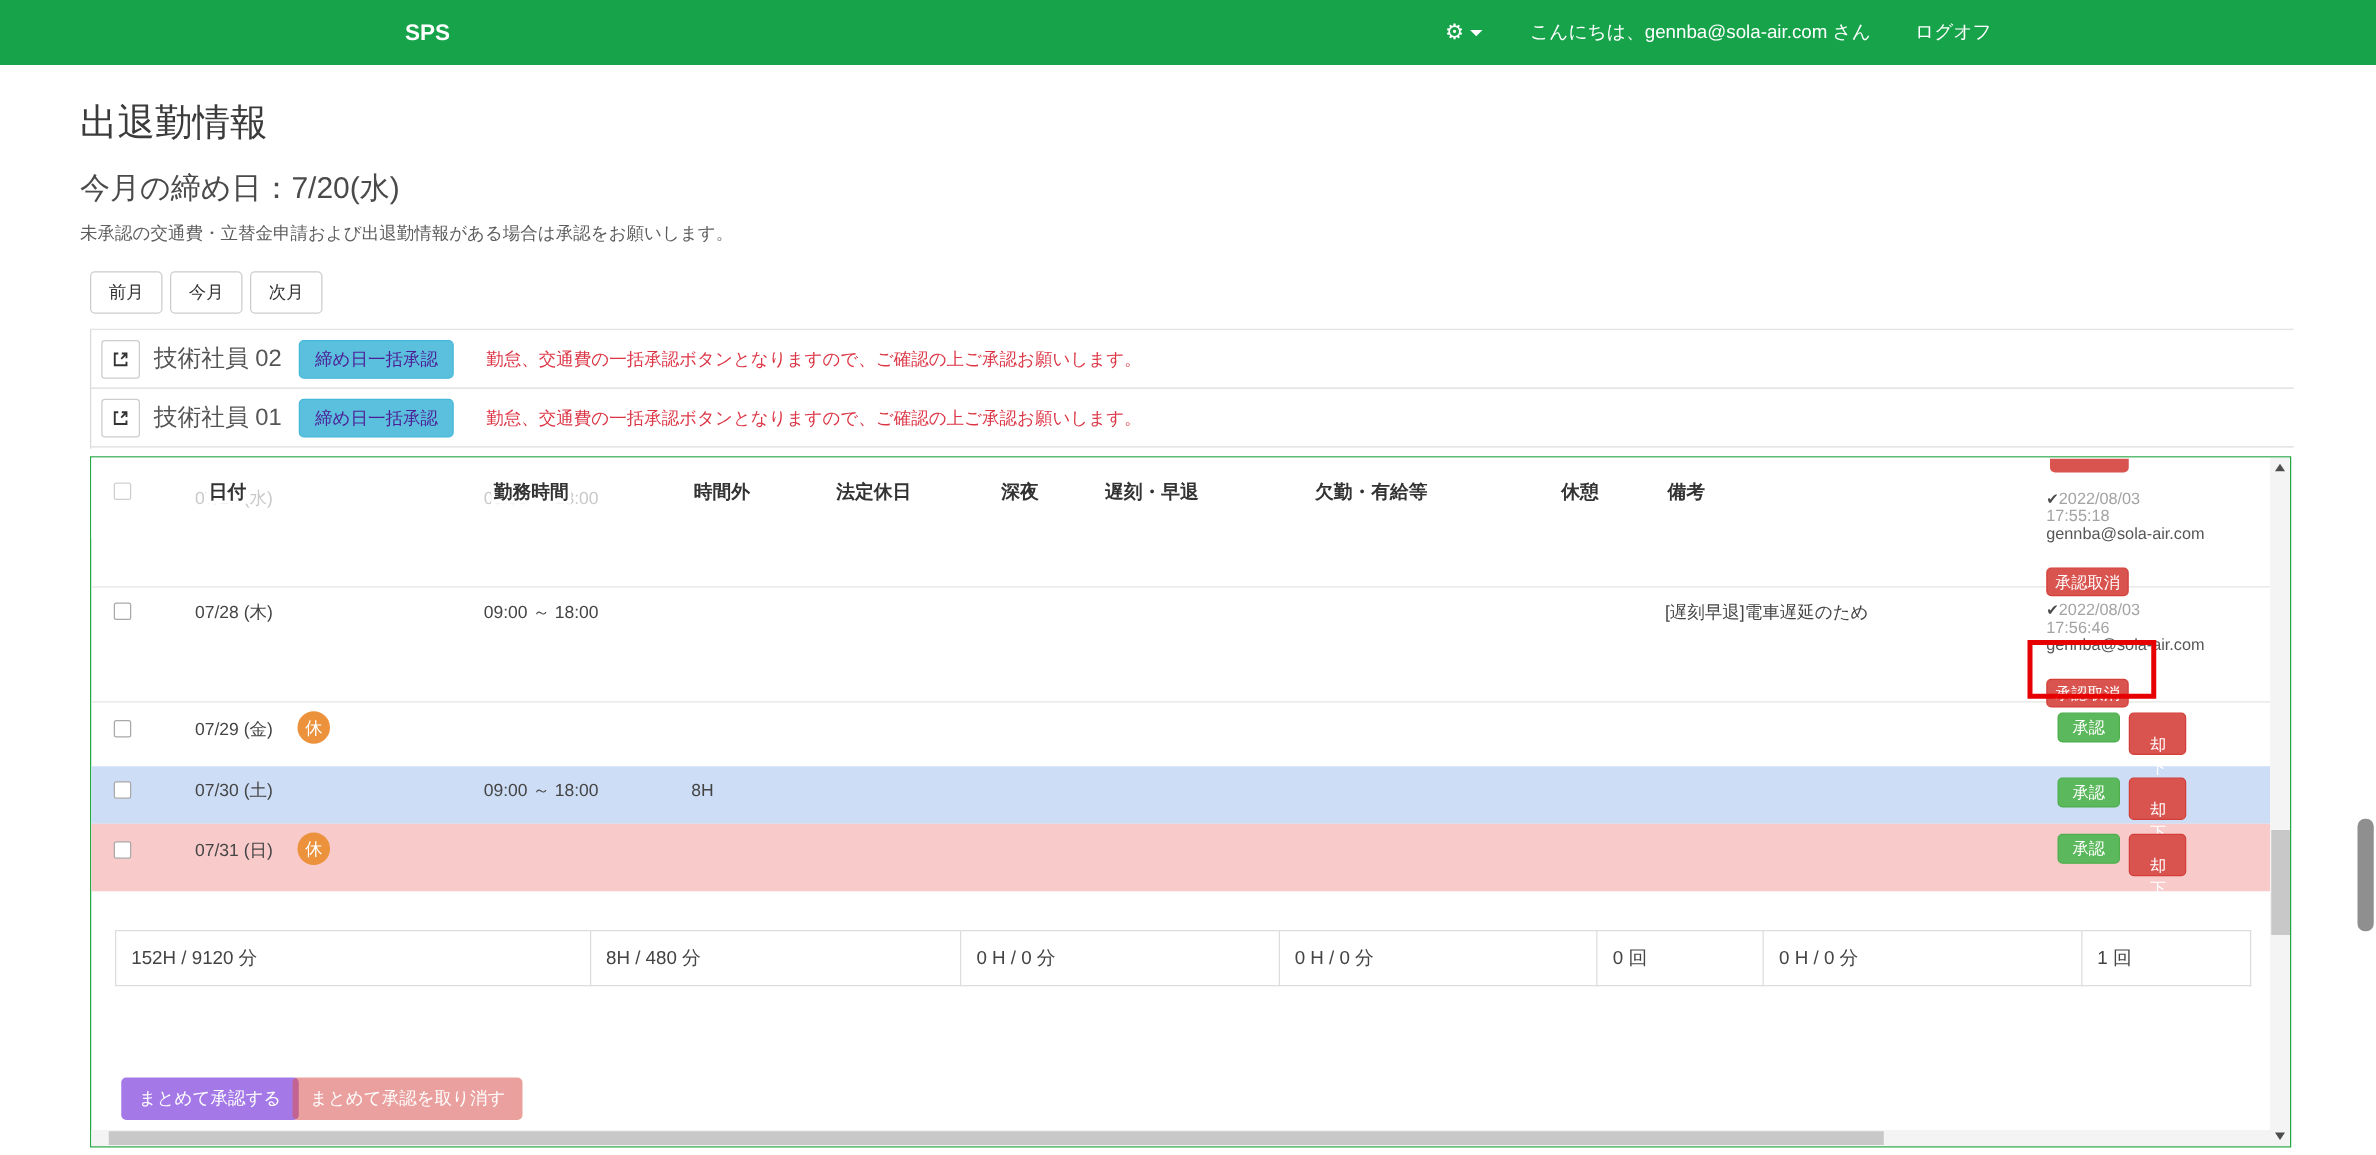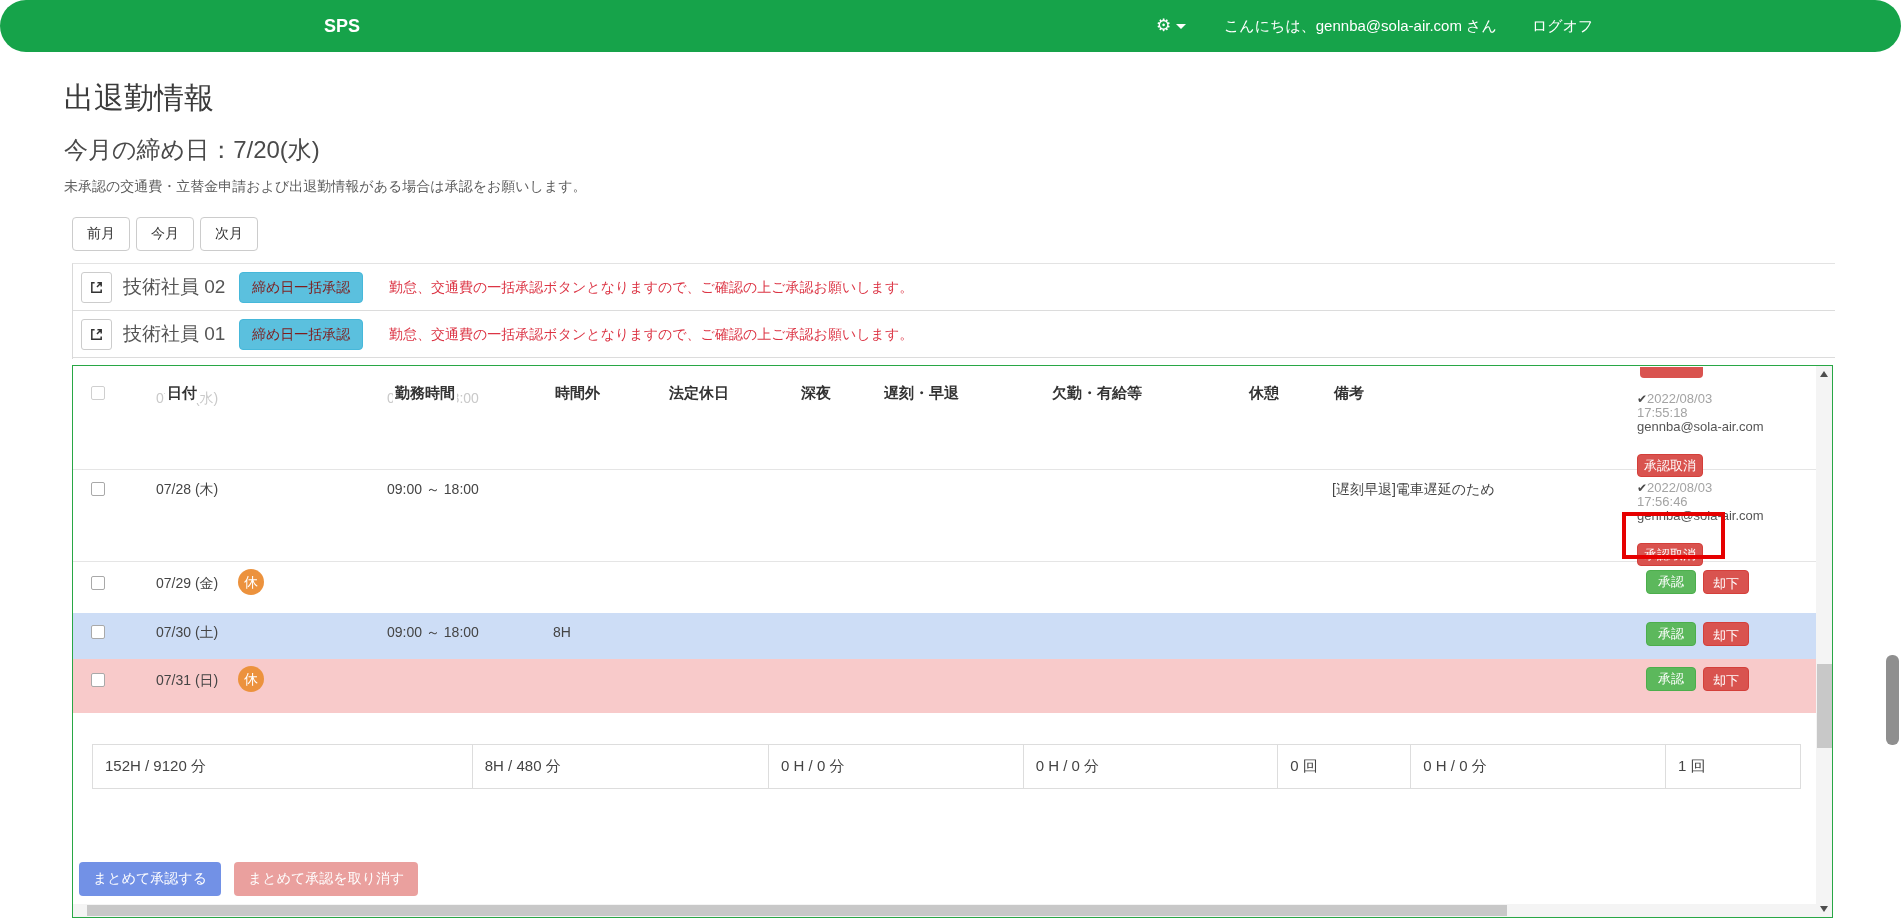--- a/index.html
+++ b/index.html
@@ -1,20 +1,20 @@
 <!DOCTYPE html>
 <html><head>
 <meta charset="utf-8">
 <style>
   * { margin:0; padding:0; box-sizing:border-box; }
   html,body { width:1901px; height:924px; overflow:hidden; background:#fff;
     font-family:"Liberation Sans","DejaVu Sans",sans-serif; color:#333; }
 
   
-  #navbar { position:absolute; left:0; top:0; width:1901px; height:52px; background:#16a34a;border-radius:26px; }
+  #navbar { position:absolute; left:0; top:0; width:1901px; height:52px; background:#16a34a; }
   #brand { position:absolute; left:324px; top:0; line-height:52px; color:#fff; font-size:18px; font-weight:bold; }
   #gear { position:absolute; left:1156px; top:0; line-height:52px; color:#fff; font-size:17px; cursor:pointer; }
   #gear .caret { display:inline-block; margin-left:5px; vertical-align:middle;
     width:0; height:0; border-left:5px solid transparent; border-right:5px solid transparent; border-top:5px solid #fff; }
   #greeting { position:absolute; left:1224px; top:0; line-height:52px; color:#fff; font-size:15px; }
   #logoff { position:absolute; left:1532px; top:0; line-height:52px; color:#fff; font-size:15px; cursor:pointer; }
 
   
   #page-title { position:absolute; left:64px; top:78px; font-size:30px; color:#3b3b3b; }
   #closing-date { position:absolute; left:64px; top:134px; font-size:24px; color:#4a4a4a; font-weight:normal; }
@@ -27,21 +27,21 @@
   #btn-prev { left:72px; } #btn-cur { left:136px; } #btn-next { left:200px; }
 
   
   #emp-section { position:absolute; left:72px; top:263px; width:1763px; height:96px;
     border-top:1px solid #e3e3e3; border-left:1px solid #d9d9d9; }
   .emp-row { position:relative; height:47px; border-bottom:1px solid #dcdcdc; }
   .emp-open-btn { position:absolute; left:8px; top:8px; width:31px; height:31px; background:#fff;
     border:1px solid #ccc; border-radius:3px; cursor:pointer; display:flex; align-items:center; justify-content:center; }
   .emp-name { position:absolute; left:50px; top:10px; font-size:19px; color:#555; }
   .bulk-btn { position:absolute; left:166px; top:8px; height:31px; padding:0 12px; background:#5bc0de;
-    color:#7f1d1d; border:1px solid #46b8da; border-radius:4px; font-size:14px; cursor:pointer; font-family:inherit; }
+    color:#4c1d95; border:1px solid #46b8da; border-radius:4px; font-size:14px; cursor:pointer; font-family:inherit; }
   .emp-warning { position:absolute; left:316px; top:15px; font-size:14px; color:#dc3545; }
 
   
   #panel { position:absolute; left:72px; top:365px; width:1761px; height:553px;
     border:1px solid #28a745; background:#fff; overflow:hidden; }
   #panel .hr { position:absolute; left:0; width:1743px; height:1px; background:#e5e5e5; }
 
   .chk { position:absolute; width:14px; height:14px; background:#fff; border:1px solid #a9a9a9; border-radius:2px; cursor:pointer; }
 
   
@@ -69,37 +69,37 @@
   
   #row-30 { position:absolute; left:0; top:247px; width:1743px; height:46px; background:#cdddf6; }
   #row-31 { position:absolute; left:0; top:293px; width:1743px; height:54px; background:#f8caca; }
 
   .badge-holiday { position:absolute; width:26px; height:26px; border-radius:50%; background:#ec923d;
     color:#fff; font-size:14px; text-align:center; line-height:26px; z-index:2; }
 
   .approve-btn { position:absolute; width:50px; height:24px; background:#5cb85c; border:1px solid #4cae4c;
     color:#fff; border-radius:4px; font-size:13px; cursor:pointer; z-index:2; font-family:inherit; padding:0; }
   .reject-btn { position:absolute; width:46px; height:24px; background:#d9534f; border:1px solid #d43f3a;
-    color:#fff; border-radius:4px; font-size:13px; cursor:pointer; z-index:2; font-family:inherit; padding:4px; }
+    color:#fff; border-radius:4px; font-size:13px; cursor:pointer; z-index:2; font-family:inherit; padding:16px; }
   .bx1 { left:1573px; } .bx2 { left:1630px; }
 
   
   #highlight-rect { position:absolute; left:1549px; top:146px; width:103px; height:47px;
     border:4px solid #e60000; z-index:6; pointer-events:none; }
 
   
   #summary { position:absolute; left:19px; top:378px; width:1709px; border-collapse:collapse; z-index:2; }
   #summary th, #summary td { border:1px solid #ddd; font-size:15px; text-align:left; padding:0 0 0 12px; }
   #summary th { height:38px; color:#333; font-weight:bold; }
   #summary td { height:44px; color:#444; font-weight:normal;margin-top:13px; }
 
   
   .bulk-action { position:absolute; top:496px; height:34px; border-radius:4px; border:none; color:#fff;
     font-size:14px; cursor:pointer; z-index:2; font-family:inherit; padding:0 14px; }
-  #approve-all { left:6px; background:#1d4ed8; opacity:.62; }
+  #approve-all { left:24px; background:#6d28d9; opacity:.62; }
   #cancel-all { left:161px; background:#d9534f; opacity:.55; }
 
   
   #vscroll { position:absolute; left:1743px; top:0; width:17px; height:551px; background:#f4f4f4; z-index:5; }
   #vscroll .arr-up { position:absolute; left:4px; top:5px; width:0; height:0;
     border-left:4px solid transparent; border-right:4px solid transparent; border-bottom:6px solid #4e4e4e; }
   #vscroll .arr-dn { position:absolute; left:4px; bottom:5px; width:0; height:0;
     border-left:4px solid transparent; border-right:4px solid transparent; border-top:6px solid #4e4e4e; }
   #vscroll .thumb { position:absolute; left:1px; top:298px; width:15px; height:84px; background:#c8c8c8; }
   #hscroll { position:absolute; left:0; top:538px; width:1743px; height:13px; background:#f4f4f4; z-index:4; }

